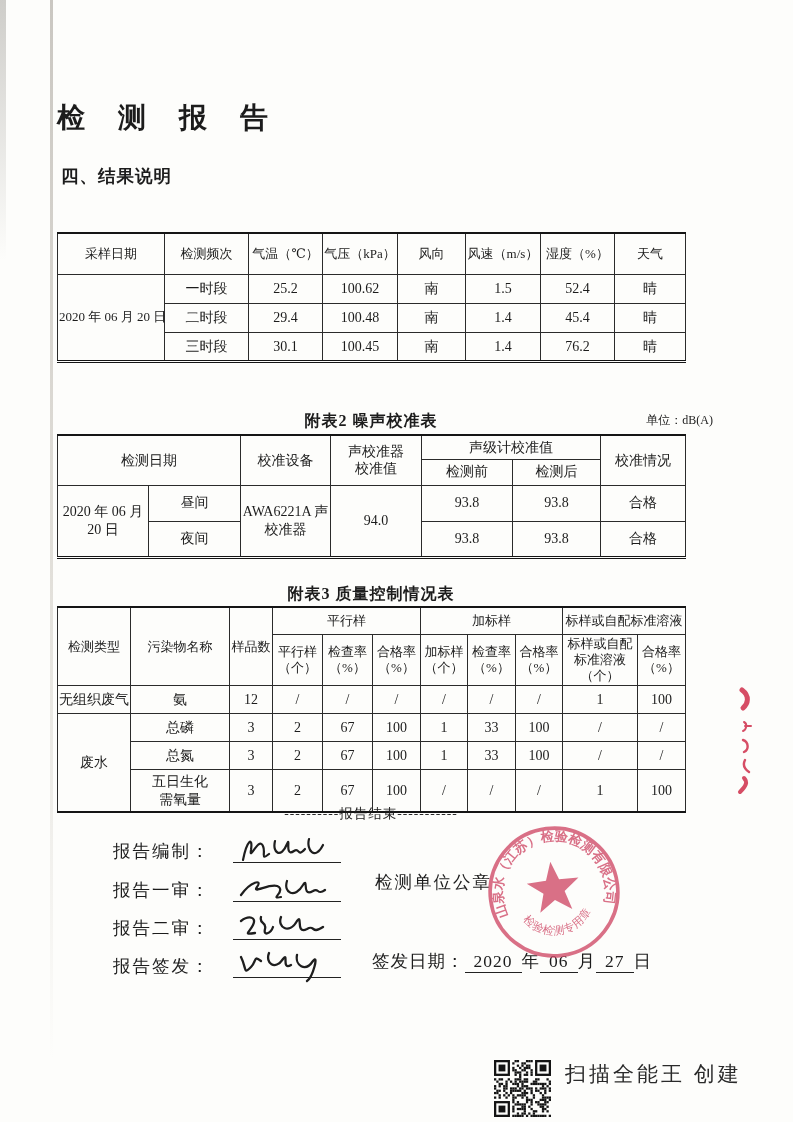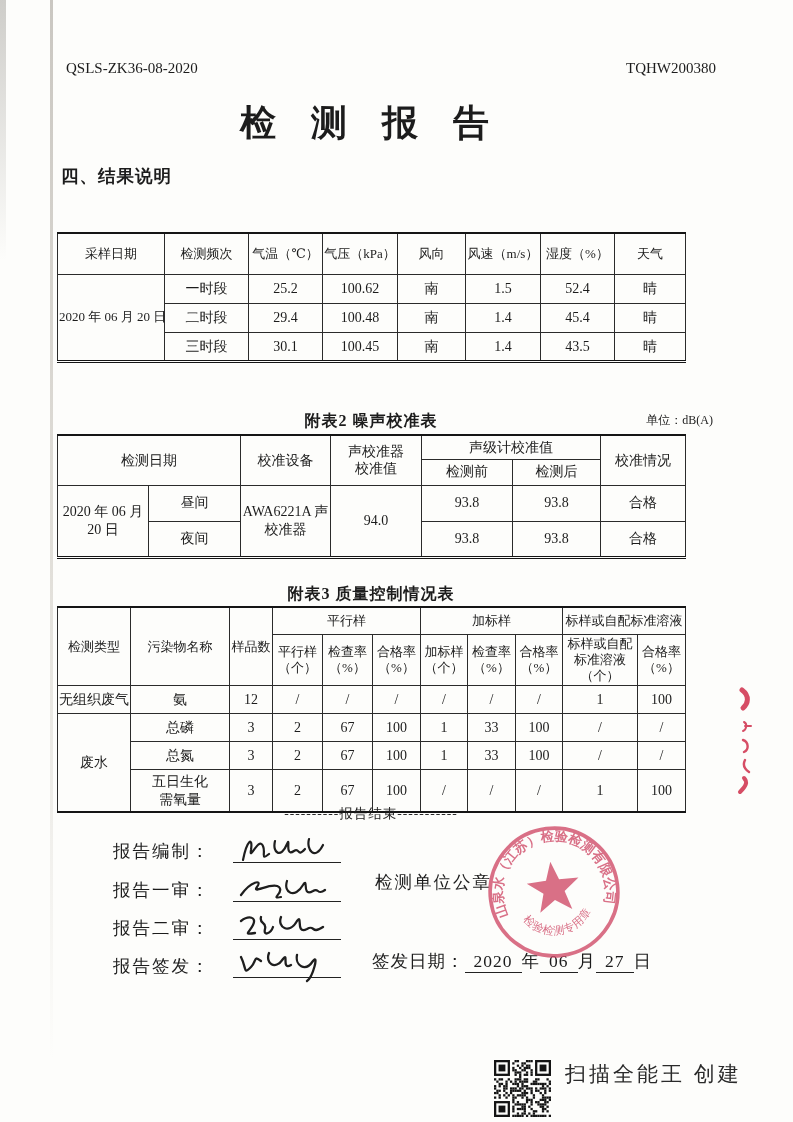--- a/index.html
+++ b/index.html
@@ -10,22 +10,22 @@
     color:#1c1c1c;
   }
   
   .scan-fold{position:absolute;left:50px;top:0;width:3px;height:1058px;
     background:linear-gradient(to bottom,#b9b5ae,#d9d6cf 55%,rgba(217,214,207,0));opacity:.75;}
   .scan-edge{position:absolute;left:0;top:0;width:6px;height:260px;
     background:linear-gradient(to bottom,rgba(160,158,152,.5),rgba(160,158,152,0));}
 
   .doc-header{position:absolute;top:60px;left:66px;width:650px;display:flex;
     justify-content:space-between;font-size:15px;}
-  .report-title{position:absolute;top:99px;left:57px;width:628px;text-align:center;
-    font-size:36px;font-weight:bold;letter-spacing:13px;}
+  .report-title{position:absolute;top:99px;left:57px;width:628px;text-align:left;
+    font-size:28px;font-weight:bold;letter-spacing:13px;}
   .section-heading{position:absolute;top:164px;left:61px;font-size:17.5px;font-weight:bold;letter-spacing:1px;}
 
   .tbl-title{position:absolute;left:57px;width:628px;text-align:center;font-size:16px;font-weight:bold;letter-spacing:1px;}
   .t1-title{top:208px;}
   .t2-titlebar{top:411px;}
   .t3-title{top:584px;}
   .unit-label{position:absolute;right:-28px;top:1px;font-size:12px;font-weight:normal;letter-spacing:0;}
 
   table{position:absolute;left:57px;width:628px;border-collapse:collapse;table-layout:fixed;
     text-align:center;font-size:14px;}
@@ -67,24 +67,20 @@
   .qr-label{margin-left:14px;font-size:21px;letter-spacing:3px;color:#2a2a2a;
     font-family:"Liberation Sans","DejaVu Sans",sans-serif;}
 </style>
 </head>
 <body>
 
 <div class="page">
   <div class="scan-edge"></div>
   <div class="scan-fold"></div>
 
-  <div class="doc-header">
-    <span>QSLS-ZK36-08-2020</span>
-    <span>TQHW200380</span>
-  </div>
 
   <div class="report-title">检 测 报 告</div>
   <div class="section-heading">四、结果说明</div>
 
   <table class="t1">
     <colgroup>
         <col style="width:107px">
         <col style="width:84px">
         <col style="width:74px">
         <col style="width:75px">
@@ -124,21 +120,21 @@
         <td>1.4</td>
         <td>45.4</td>
         <td>晴</td>
       </tr>
       <tr>
         <td>三时段</td>
         <td>30.1</td>
         <td>100.45</td>
         <td>南</td>
         <td>1.4</td>
-        <td>43.5</td>
+        <td>76.2</td>
         <td>晴</td>
       </tr>
     </tbody>
   </table>
 
   <div class="tbl-title t2-titlebar">
     <span>附表2 噪声校准表</span>
     <span class="unit-label">单位：dB(A)</span>
   </div>
   <table class="t2">

